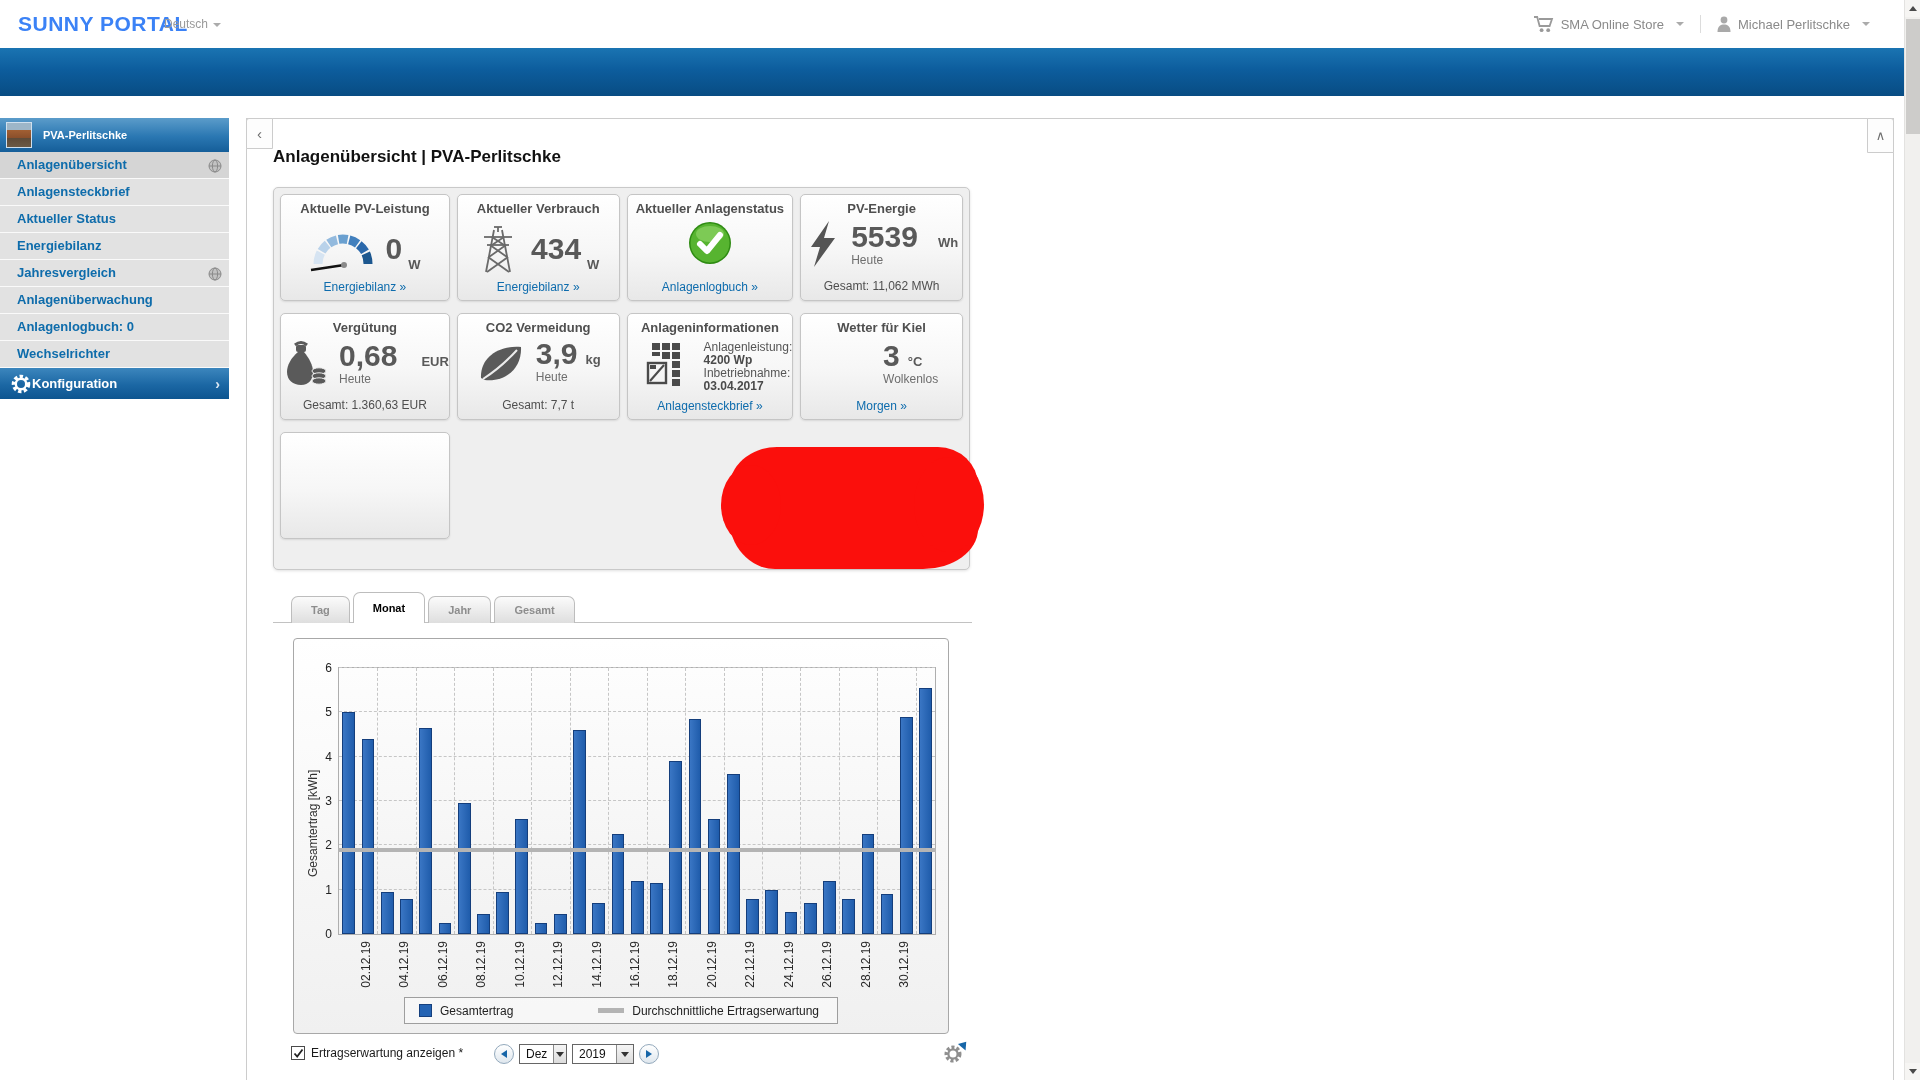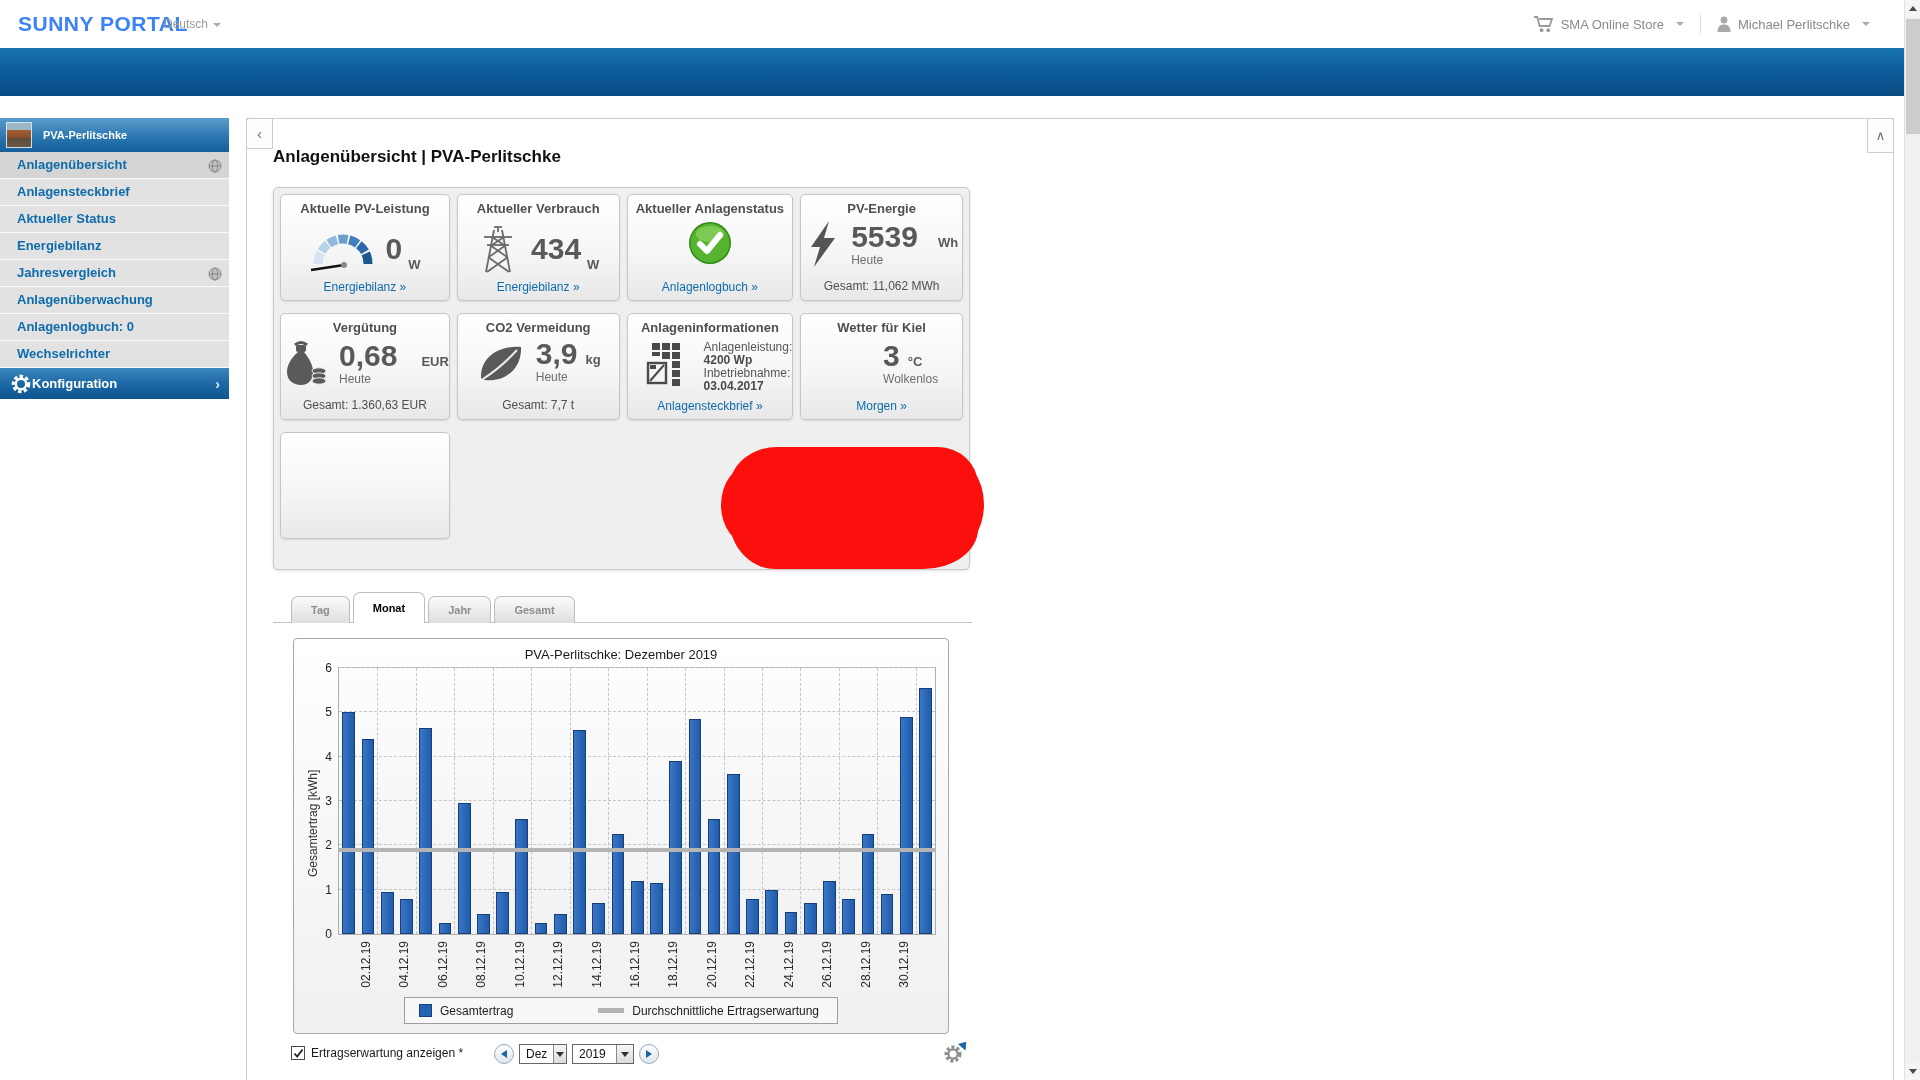--- a/index.html
+++ b/index.html
@@ -366,21 +366,20 @@
 
   <div id="tabs-row">
     <div class="tab">Tag</div>
     <div class="tab active">Monat</div>
     <div class="tab">Jahr</div>
     <div class="tab">Gesamt</div>
   </div>
   <div id="tabline"></div>
 
   <div id="chart-panel">
-    <div id="chart-title">PVA-Perlitschke: Dezember 2019</div>
     <div id="ylabel">Gesamtertrag [kWh]</div>
     <div id="chart-plot">
         <div class="grid-h" style="bottom: 44.3333px;"></div>
         <div class="grid-h" style="bottom: 88.6667px;"></div>
         <div class="grid-h" style="bottom: 133px;"></div>
         <div class="grid-h" style="bottom: 177.333px;"></div>
         <div class="grid-h" style="bottom: 221.667px;"></div>
         <div class="grid-h" style="bottom: 266px;"></div>
         <div class="grid-v" style="left: 38.4516px;"></div>
         <div class="grid-v" style="left: 76.9032px;"></div>

